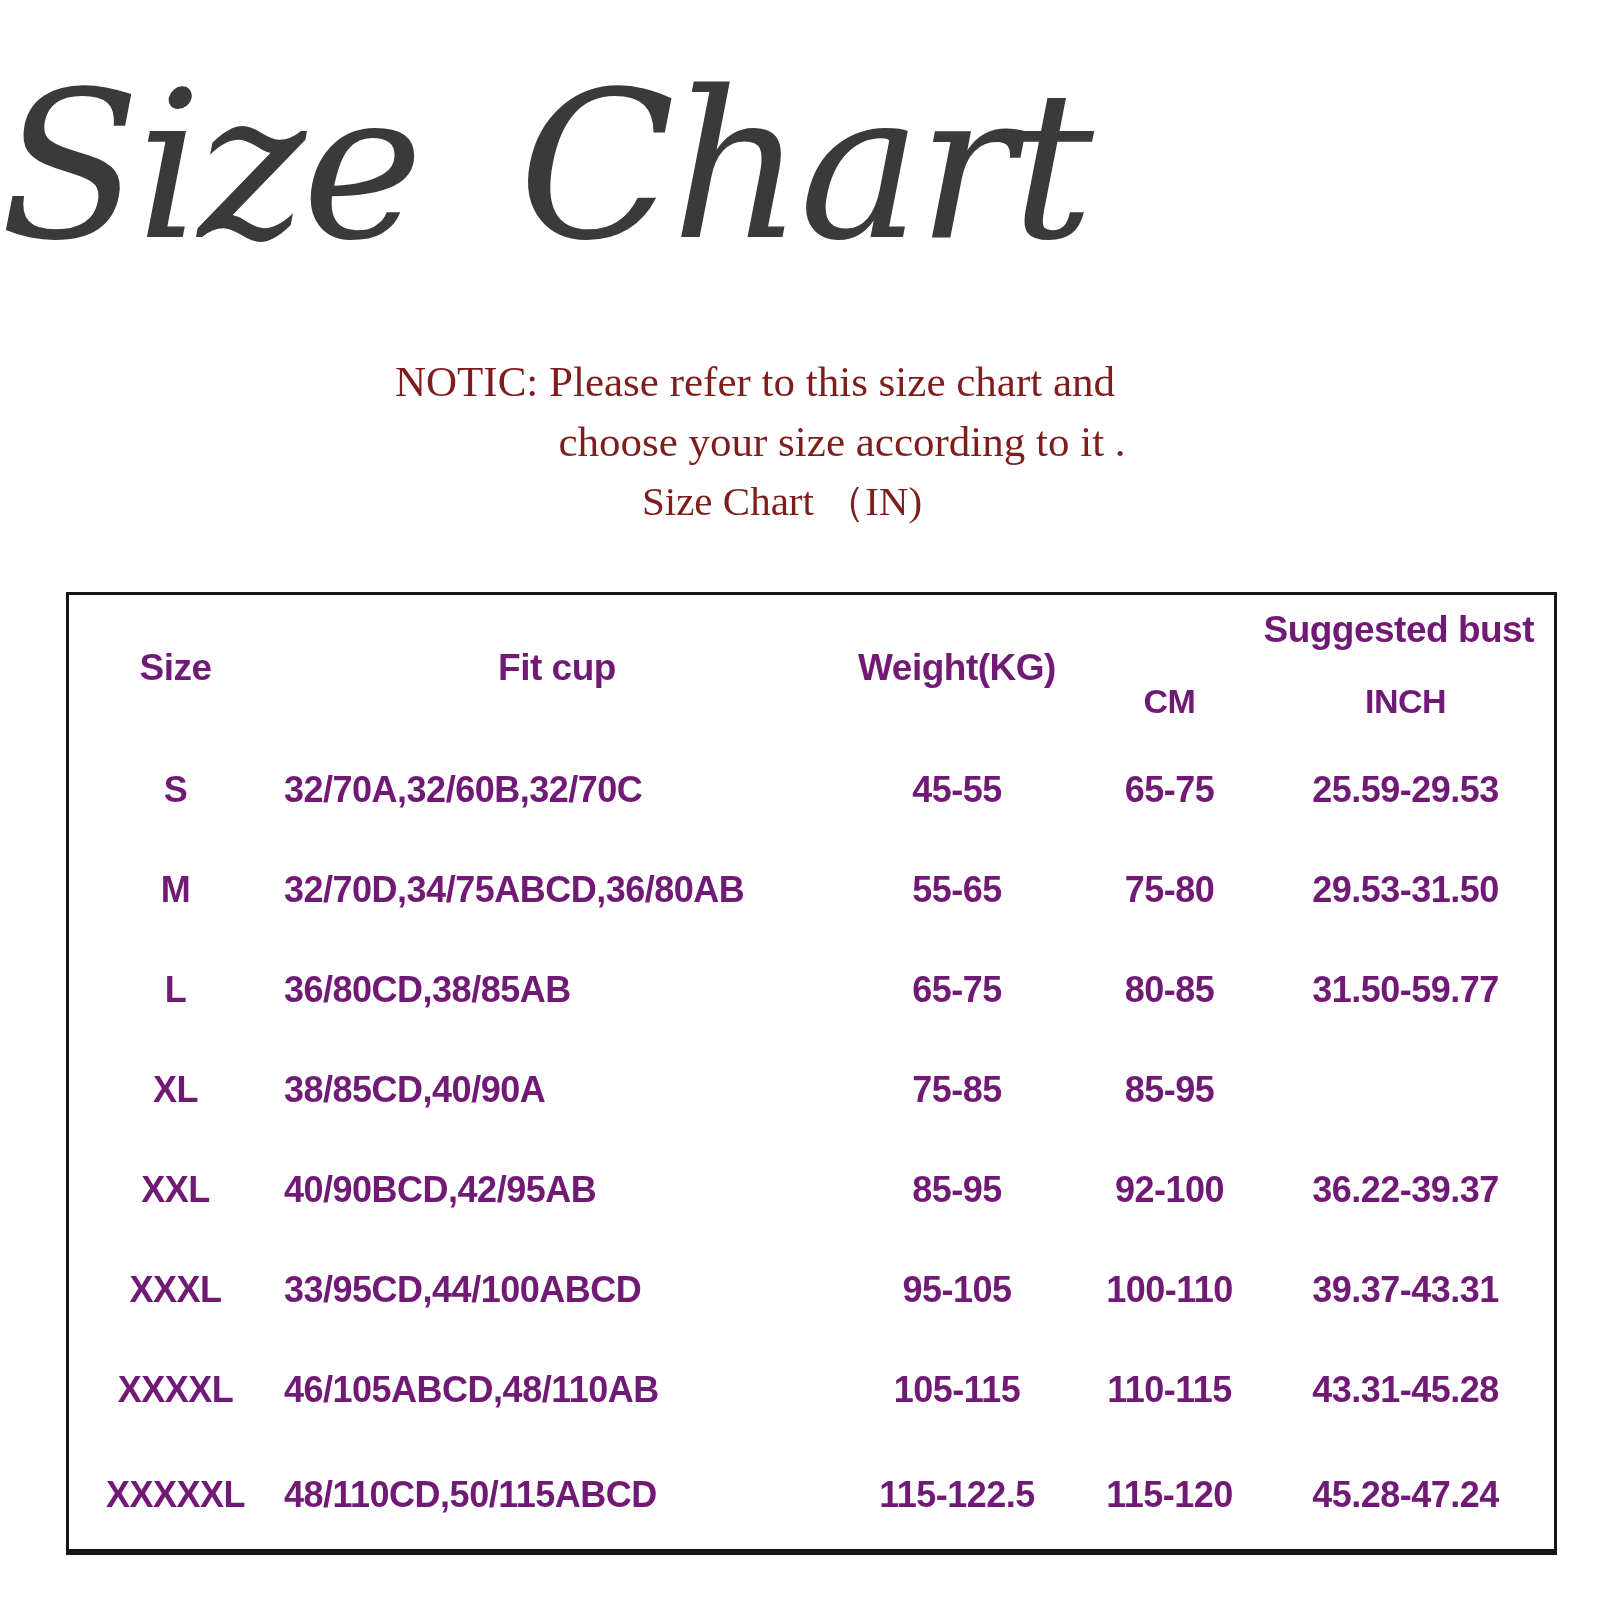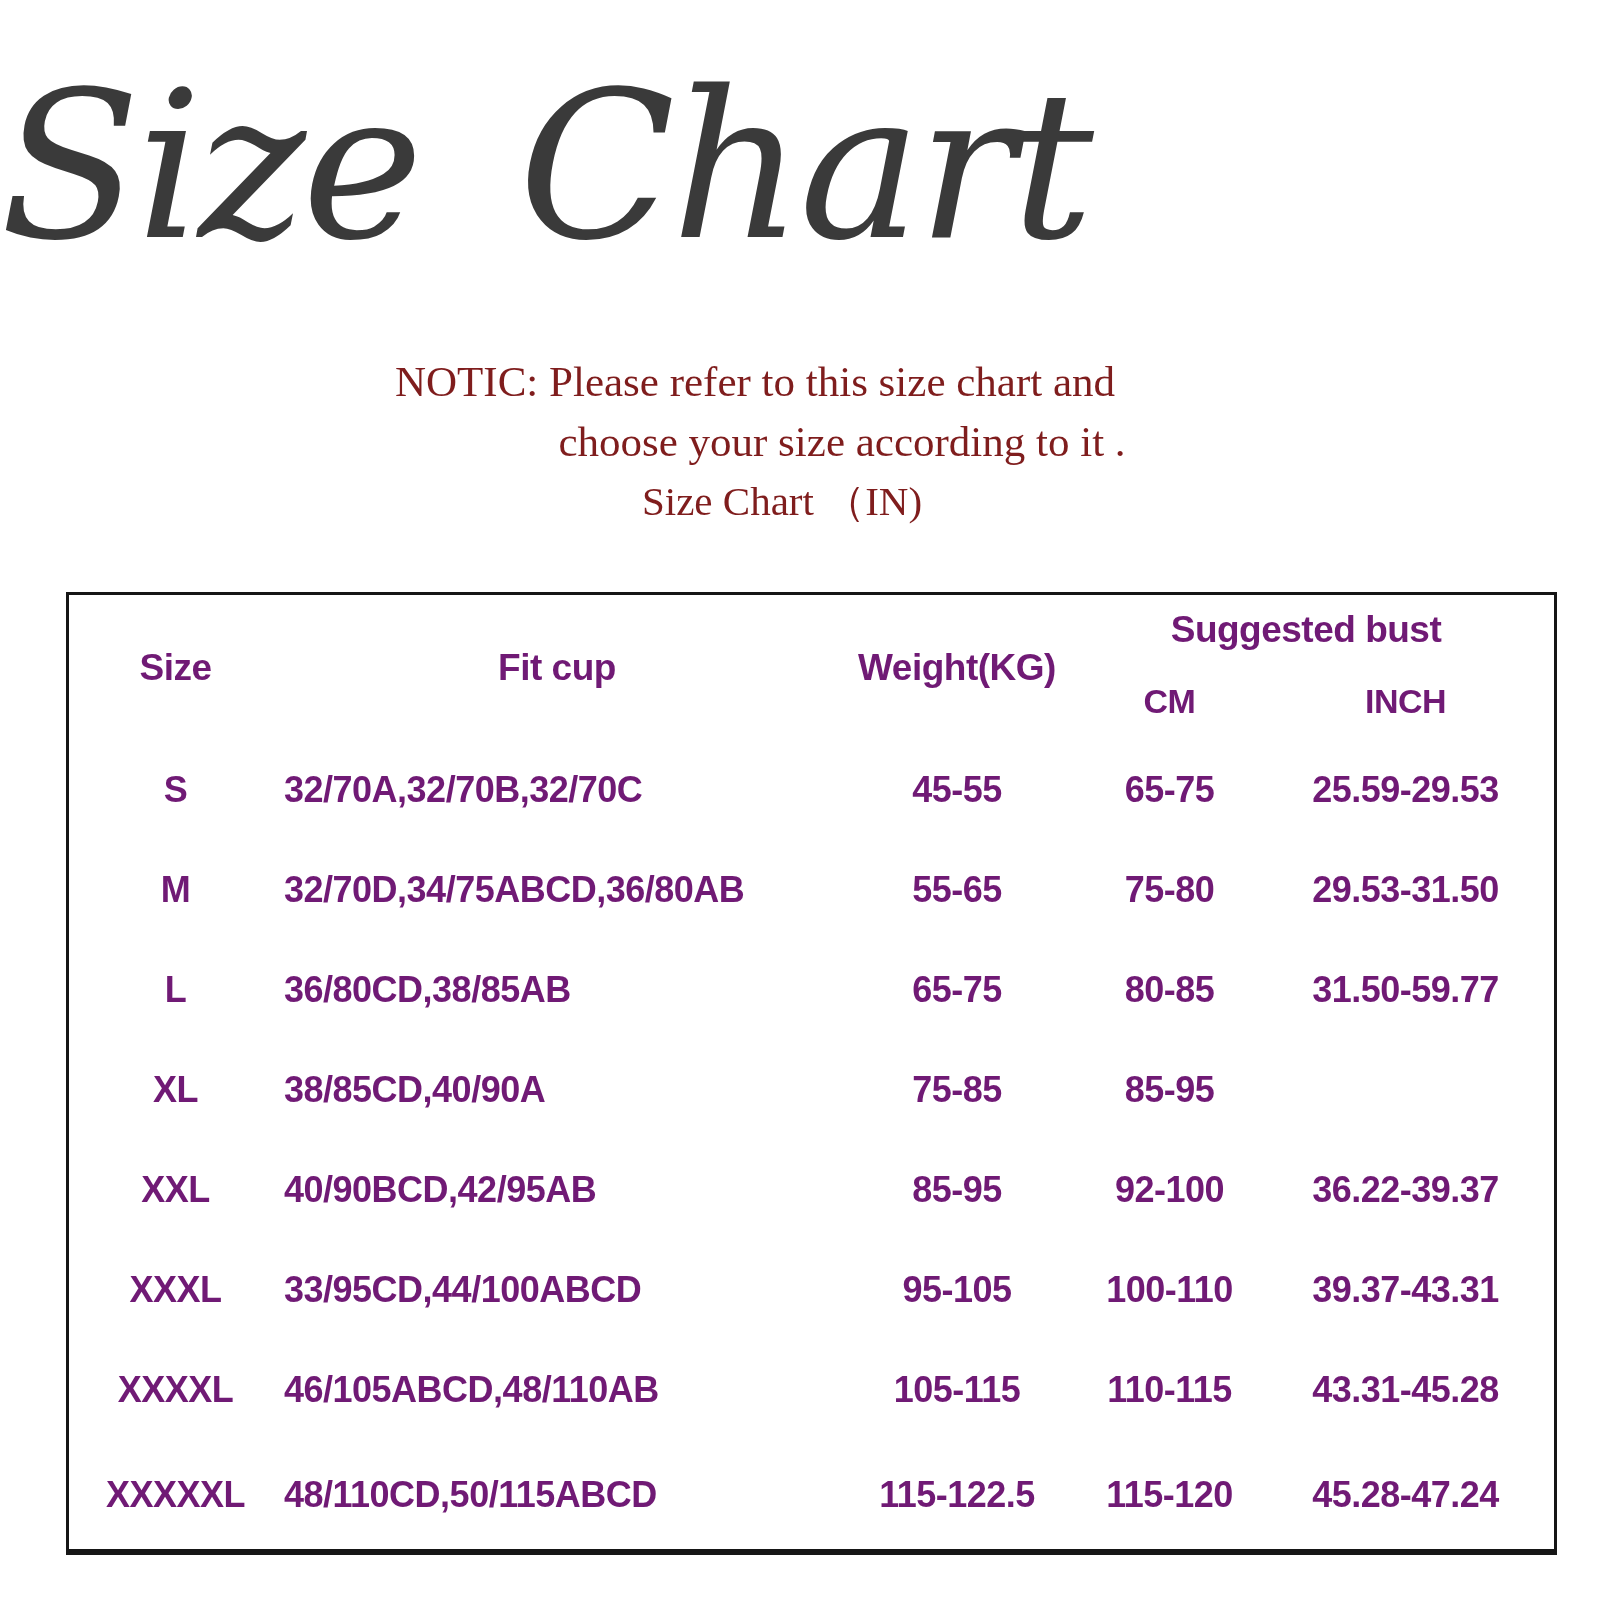--- a/index.html
+++ b/index.html
@@ -94,24 +94,24 @@
     font-size: 37px;
   }
   .th-bust-group {
     grid-column: 4 / 6;
     position: relative;
     height: 100%;
   }
   .bust-label {
     position: absolute;
     top: 35px;
-    left: 8px;
+    left: 0;
     width: 100%;
     transform: translateY(-50%) translateX(-20px);
-    text-align: center;
+    text-align: right;
     font-size: 37px;
   }
   .bust-sub {
     position: absolute;
     top: 106px;
     left: 0;
     width: 100%;
     transform: translateY(-50%);
     display: grid;
     grid-template-columns: 175px 1fr;
@@ -142,21 +142,21 @@
       <div class="bust-label">Suggested bust</div>
       <div class="bust-sub">
         <div>CM</div>
         <div>INCH</div>
       </div>
     </div>
   </div>
 
   <div class="t-row">
     <div class="cell-center">S</div>
-    <div class="cell-left">32/70A,32/70B,32/70C</div>
+    <div class="cell-left">32/70A,32/60B,32/70C</div>
     <div class="cell-center">45-55</div>
     <div class="cell-center">65-75</div>
     <div class="cell-center">25.59-29.53</div>
   </div>
 
   <div class="t-row">
     <div class="cell-center">M</div>
     <div class="cell-left">32/70D,34/75ABCD,36/80AB</div>
     <div class="cell-center">55-65</div>
     <div class="cell-center">75-80</div>

